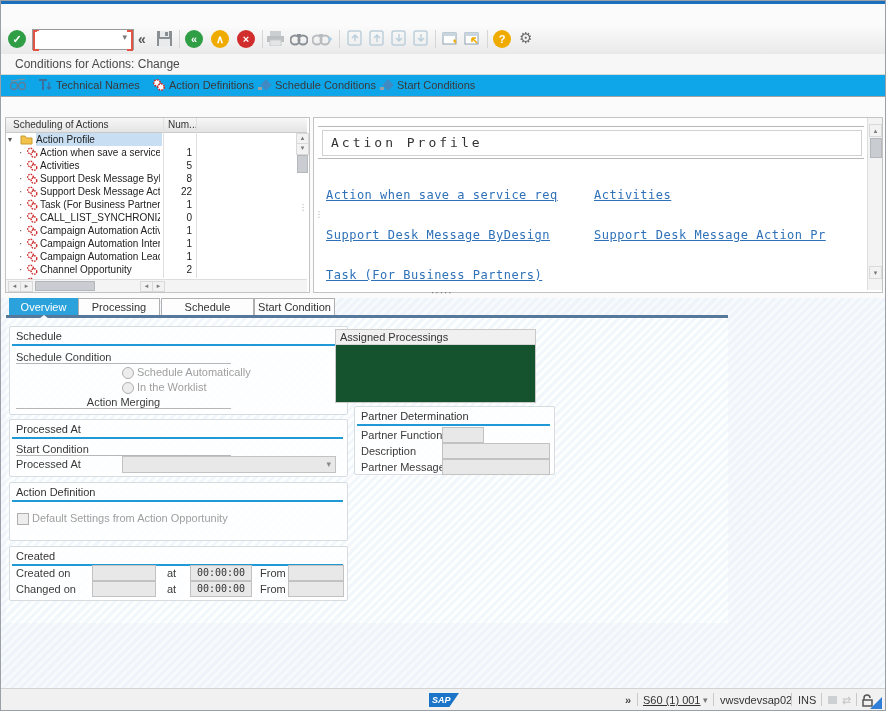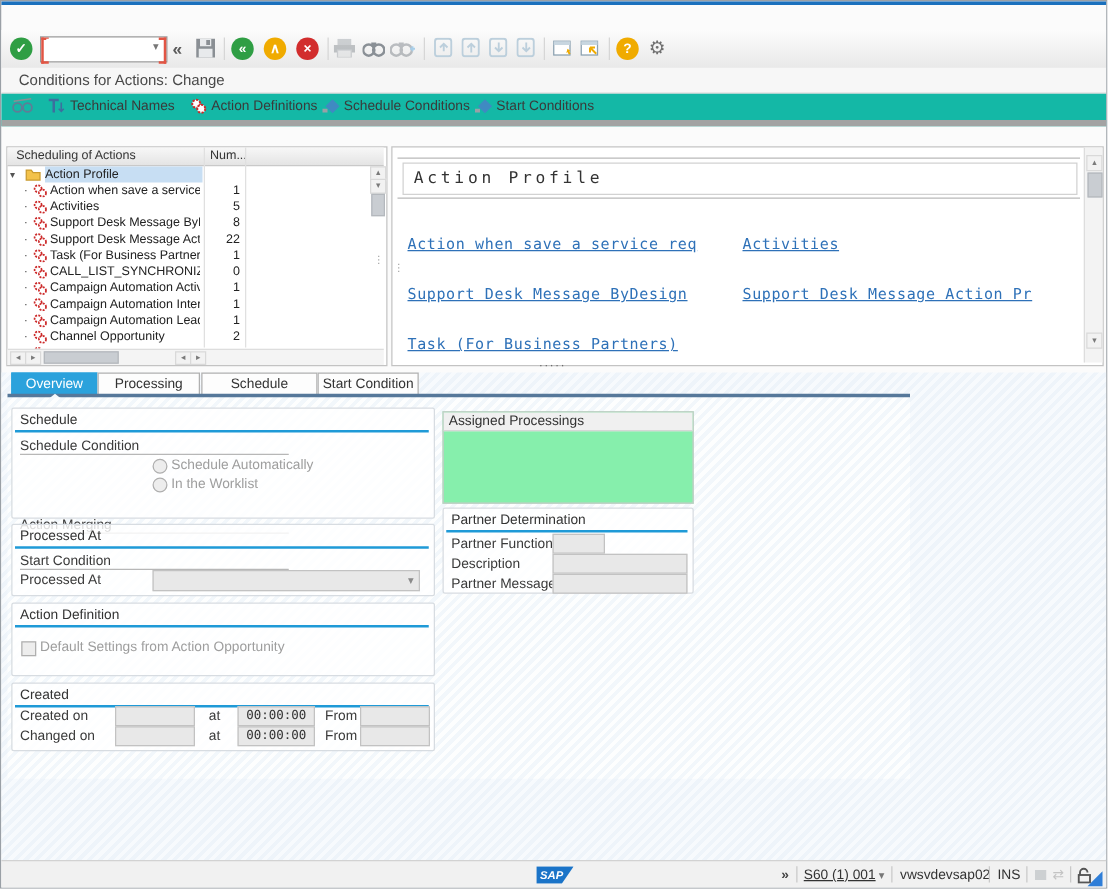--- a/index.html
+++ b/index.html
@@ -17,21 +17,21 @@
   .circle-btn{position:absolute;width:18px;height:18px;border-radius:50%;color:#fff;text-align:center;line-height:18px;font-weight:bold;font-size:11px;top:6px;}
   .tb-sep{position:absolute;top:6px;width:1px;height:18px;background:#d6d6d6;}
   #cmdwrap{left:31px;top:5px;width:100px;height:19px;background:#fff;border:1px solid #9a9a9a;}
   .rk{position:absolute;width:4px;height:17px;top:0;}
   .rk-l{left:0;border-left:2px solid #e25544;border-top:2px solid #e25544;border-bottom:2px solid #e25544;}
   .rk-r{right:0;border-right:2px solid #e25544;border-top:2px solid #e25544;border-bottom:2px solid #e25544;}
   #cmdinput{position:absolute;left:4px;top:1px;width:78px;height:14px;border:0;outline:0;font-size:11px;}
   .gray-glyph{color:#6f6f6f;}
   
   #titlebar{left:0;top:53px;width:884px;height:20px;background:#f7f7f7;border-bottom:1px solid #d8d8d8;}
-  #apptb{left:0;top:74px;width:884px;height:21px;background:#14b8a6;border-bottom:5px solid #a3a3a3;}
+  #apptb{left:0;top:74px;width:884px;height:21px;background:#0ea5e9;border-bottom:1px solid #a3a3a3;}
   .apptb-btn{position:absolute;top:0;height:21px;line-height:21px;color:#3a3a3a;cursor:default;}
   
   #treepanel{left:4px;top:116px;width:303px;height:174px;background:#fff;border:1px solid #c3c3c3;}
   #treehdr{position:absolute;left:0;top:0;width:301px;height:14px;background:linear-gradient(#f7f7f7,#e4e4e4);border-bottom:1px solid #c9c9c9;font-size:10px;line-height:14px;color:#333;}
   .colline{position:absolute;top:0;width:1px;height:160px;background:#e0e0e0;}
   .trow{position:absolute;left:0;width:288px;height:13px;line-height:13px;font-size:10px;color:#222;white-space:nowrap;}
   .trow .lbl{position:absolute;left:34px;width:120px;overflow:hidden;}
   .trow .num{position:absolute;left:156px;width:30px;text-align:right;}
   .bullet{position:absolute;left:13px;color:#555;}
   .aicon{position:absolute;left:20px;top:1px;}
@@ -373,21 +373,21 @@
   <div class="abs" id="contentpane"></div>
 
   <div class="group" style="left:8px;top:325px;width:337px;height:87px;">
     <span class="gtitle">Schedule</span>
     <div class="gline" style="width:331px;"></div>
     <span class="flabel fulabel" style="left:6px;top:24px;width:215px;">Schedule Condition</span>
     <span class="radio" style="left:112px;top:40px;"></span>
     <span class="flabel dis-label" style="left:127px;top:39px;">Schedule Automatically</span>
     <span class="radio" style="left:112px;top:55px;"></span>
     <span class="flabel dis-label" style="left:127px;top:54px;">In the Worklist</span>
-    <span class="flabel fulabel" style="left:6px;top:87px;width:215px;">Action Merging</span>
+    <span class="flabel fulabel" style="left:6px;top:69px;width:215px;text-align:center;">Action Merging</span>
   </div>
 
   <div class="group" style="left:8px;top:418px;width:337px;height:56px;">
     <span class="gtitle">Processed At</span>
     <div class="gline" style="width:331px;"></div>
     <span class="flabel fulabel" style="left:6px;top:23px;width:215px;">Start Condition</span>
     <span class="flabel" style="left:6px;top:38px;">Processed At</span>
     <div class="dfield" style="left:112px;top:36px;width:212px;height:15px;">
       <span class="abs" style="right:4px;top:2px;color:#8a8a8a;font-size:9px;">▾</span>
       <span class="abs" style="left:4px;top:1px;"></span>
@@ -419,21 +419,21 @@
         <span class="abs" style="left:3px;top:1px;"></span>
       </div>
     <span class="flabel" style="left:157px;top:36px;">at</span>
     <div class="dfield timefield" style="left:180px;top:34px;width:60px;">00:00:00</div>
     <span class="flabel" style="left:250px;top:36px;">From</span>
     <div class="dfield" style="left:278px;top:34px;width:54px;">
         <span class="abs" style="left:3px;top:1px;"></span>
       </div>
   </div>
 
-  <div class="abs" style="left:353px;top:328px;width:199px;height:72px;background:#86efac;border:1px solid #c9c9c9;">
+  <div class="abs" style="left:334px;top:328px;width:199px;height:72px;background:#14532d;border:1px solid #c9c9c9;">
     <div style="height:14px;background:#f0f0f0;border-bottom:1px solid #d6d6d6;line-height:14px;padding-left:4px;">Assigned Processings</div>
   </div>
 
   <div class="group" style="left:353px;top:405px;width:199px;height:67px;">
     <span class="gtitle">Partner Determination</span>
     <div class="gline" style="width:193px;"></div>
     <span class="flabel" style="left:6px;top:22px;">Partner Function</span>
     <div class="dfield" style="left:87px;top:20px;width:40px;"></div>
     <span class="flabel" style="left:6px;top:38px;">Description</span>
     <div class="dfield" style="left:87px;top:36px;width:106px;"></div>

